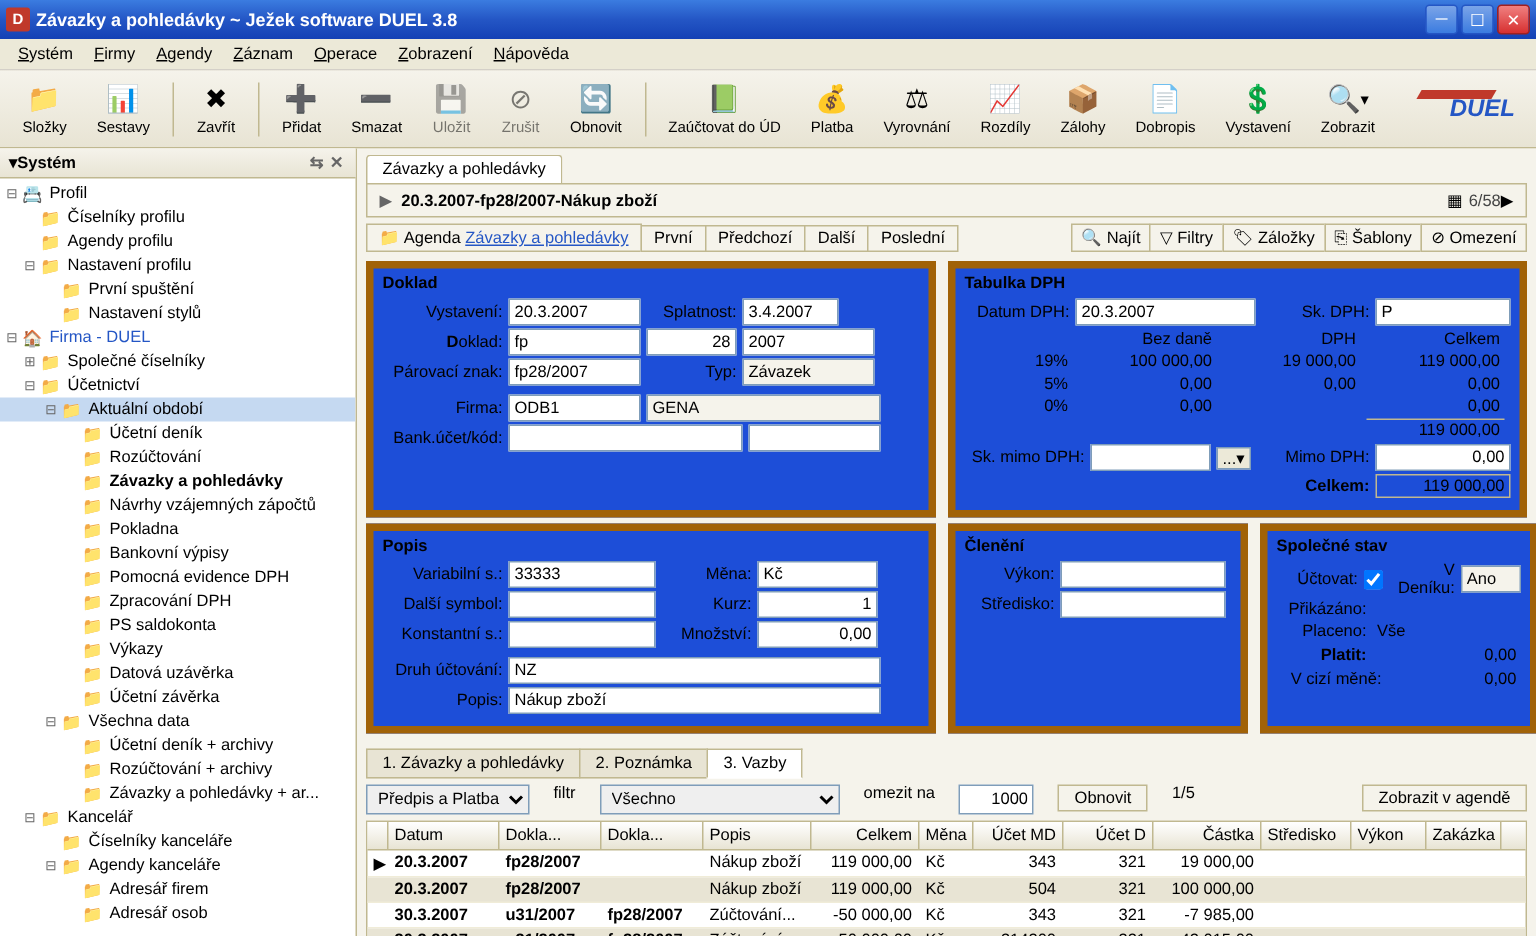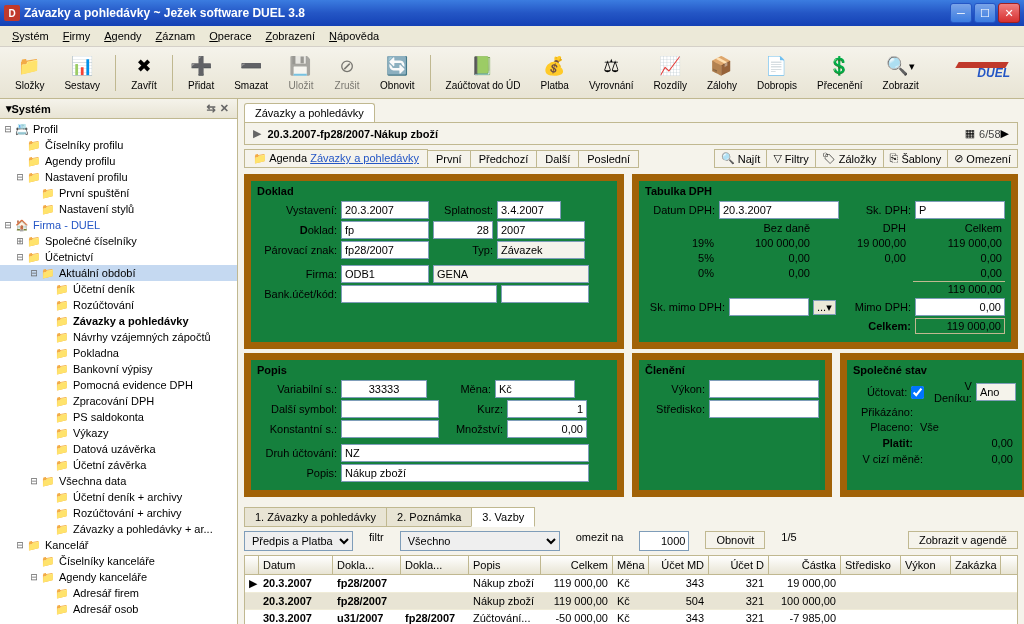--- a/index.html
+++ b/index.html
@@ -18,21 +18,21 @@
 .menubar span { padding: 2px 6px; cursor: pointer; }
 .menubar u { text-decoration: underline; }
 
 
 .toolbar { background: linear-gradient(to bottom, #f5f3eb, #e8e4d4); padding: 4px 6px; display: flex; align-items: center; gap: 2px; border-bottom: 1px solid #c0b890; }
 .toolbtn { display: flex; flex-direction: column; align-items: center; padding: 2px 8px; cursor: pointer; border: 1px solid transparent; border-radius: 3px; min-width: 44px; }
 .toolbtn.disabled { opacity: 0.5; }
 .toolbtn .ticon { width: 24px; height: 24px; margin-bottom: 2px; display: flex; align-items: center; justify-content: center; font-size: 18px; }
 .toolbtn .label { font-size: 10px; }
 .toolsep { width: 1px; height: 36px; background: #c0b890; margin: 0 4px; }
-.duel-logo { margin-left: auto; font-style: italic; font-weight: bold; font-size: 12px; color: #2456c5; padding-right: 8px; position: relative; }
+.duel-logo { margin-left: auto; font-style: italic; font-weight: bold; font-size: 16px; color: #2456c5; padding-right: 8px; position: relative; }
 .duel-logo::before { content: ""; position: absolute; top: -4px; left: -20px; width: 50px; height: 6px; background: #c0392b; transform: skewX(-30deg); }
 
 
 .main { display: flex; height: calc(624px - 26px - 22px - 48px); }
 
 
 .sidebar { width: 238px; background: #fff; border-right: 1px solid #c0b890; display: flex; flex-direction: column; }
 .sidebar-header { background: linear-gradient(to bottom, #f5f3eb, #e8e4d4); padding: 3px 6px; font-weight: bold; display: flex; align-items: center; border-bottom: 1px solid #c0b890; }
 .sidebar-header .spacer { flex: 1; }
 .sidebar-header .hbtn { cursor: pointer; padding: 0 2px; color: #666; }
@@ -63,21 +63,21 @@
 .subnav .navbtn { border: 1px solid #c0b890; background: #f5f3eb; padding: 2px 8px; cursor: pointer; margin-left: -1px; }
 .subnav .navbtn:first-child { margin-left: 0; }
 .subnav .navlink { color: #2456c5; text-decoration: underline; }
 .subnav .spacer { flex: 1; }
 .subnav .rightbtns { display: flex; }
 .subnav .rbtn { border: 1px solid #c0b890; background: #f5f3eb; padding: 2px 6px; cursor: pointer; margin-left: -1px; display: flex; align-items: center; gap: 3px; }
 
 
 .form-area { margin: 6px; display: flex; flex-direction: column; gap: 4px; }
 .panel-row { display: flex; gap: 8px; }
-.panel { border: 7px solid #a16207; background: #15803d; padding: 4px 6px 6px; }
+.panel { border: 5px solid #a16207; background: #1d4ed8; padding: 4px 6px 6px; }
 .panel-title { font-weight: bold; margin-bottom: 4px; }
 .panel.doklad { flex: 0 0 380px; }
 .panel.dph { flex: 1; }
 .panel.popis { flex: 0 0 380px; }
 .panel.cleneni { flex: 0 0 200px; }
 .panel.stav { flex: 1; }
 
 .frow { display: flex; align-items: center; margin-bottom: 2px; gap: 4px; }
 .flabel { text-align: right; font-size: 11px; }
 .finput { border: 1px solid #7f9db9; background: #fff; padding: 1px 3px; height: 18px; }
@@ -185,21 +185,21 @@
     <div class="toolbtn">
       <div class="ticon">📦</div>
       <div class="label">Zálohy</div>
     </div>
     <div class="toolbtn">
       <div class="ticon">📄</div>
       <div class="label">Dobropis</div>
     </div>
     <div class="toolbtn">
       <div class="ticon">💲</div>
-      <div class="label">Přecenění</div>
+      <div class="label">Vystavení</div>
     </div>
     <div class="toolbtn">
       <div class="ticon">🔍<small>▾</small></div>
       <div class="label">Zobrazit</div>
     </div>
     <div class="duel-logo">DUEL</div>
   </div>
 
 <div class="main">
 
@@ -495,21 +495,21 @@
             <span class="fval" style="width:90px;border:1px solid #c0b890">119 000,00</span>
           </div>
         </div>
       </div>
 
       <div class="panel-row">
         <div class="panel popis">
           <div class="panel-title">Popis</div>
           <div class="frow">
             <span class="flabel" style="width:80px">Variabilní s.:</span>
-            <input class="finput" style="width: 86px; text-align: center;" value="33333">
+            <input class="finput" style="width: 98px;" value="33333">
             <span class="flabel" style="width:60px">Měna:</span>
             <input class="finput" style="width: 80px;" value="Kč">
           </div>
           <div class="frow">
             <span class="flabel" style="width:80px">Další symbol:</span>
             <input class="finput" style="width: 98px;">
             <span class="flabel" style="width:60px">Kurz:</span>
             <input class="finput" style="width: 80px; text-align: right;" value="1">
           </div>
           <div class="frow">

